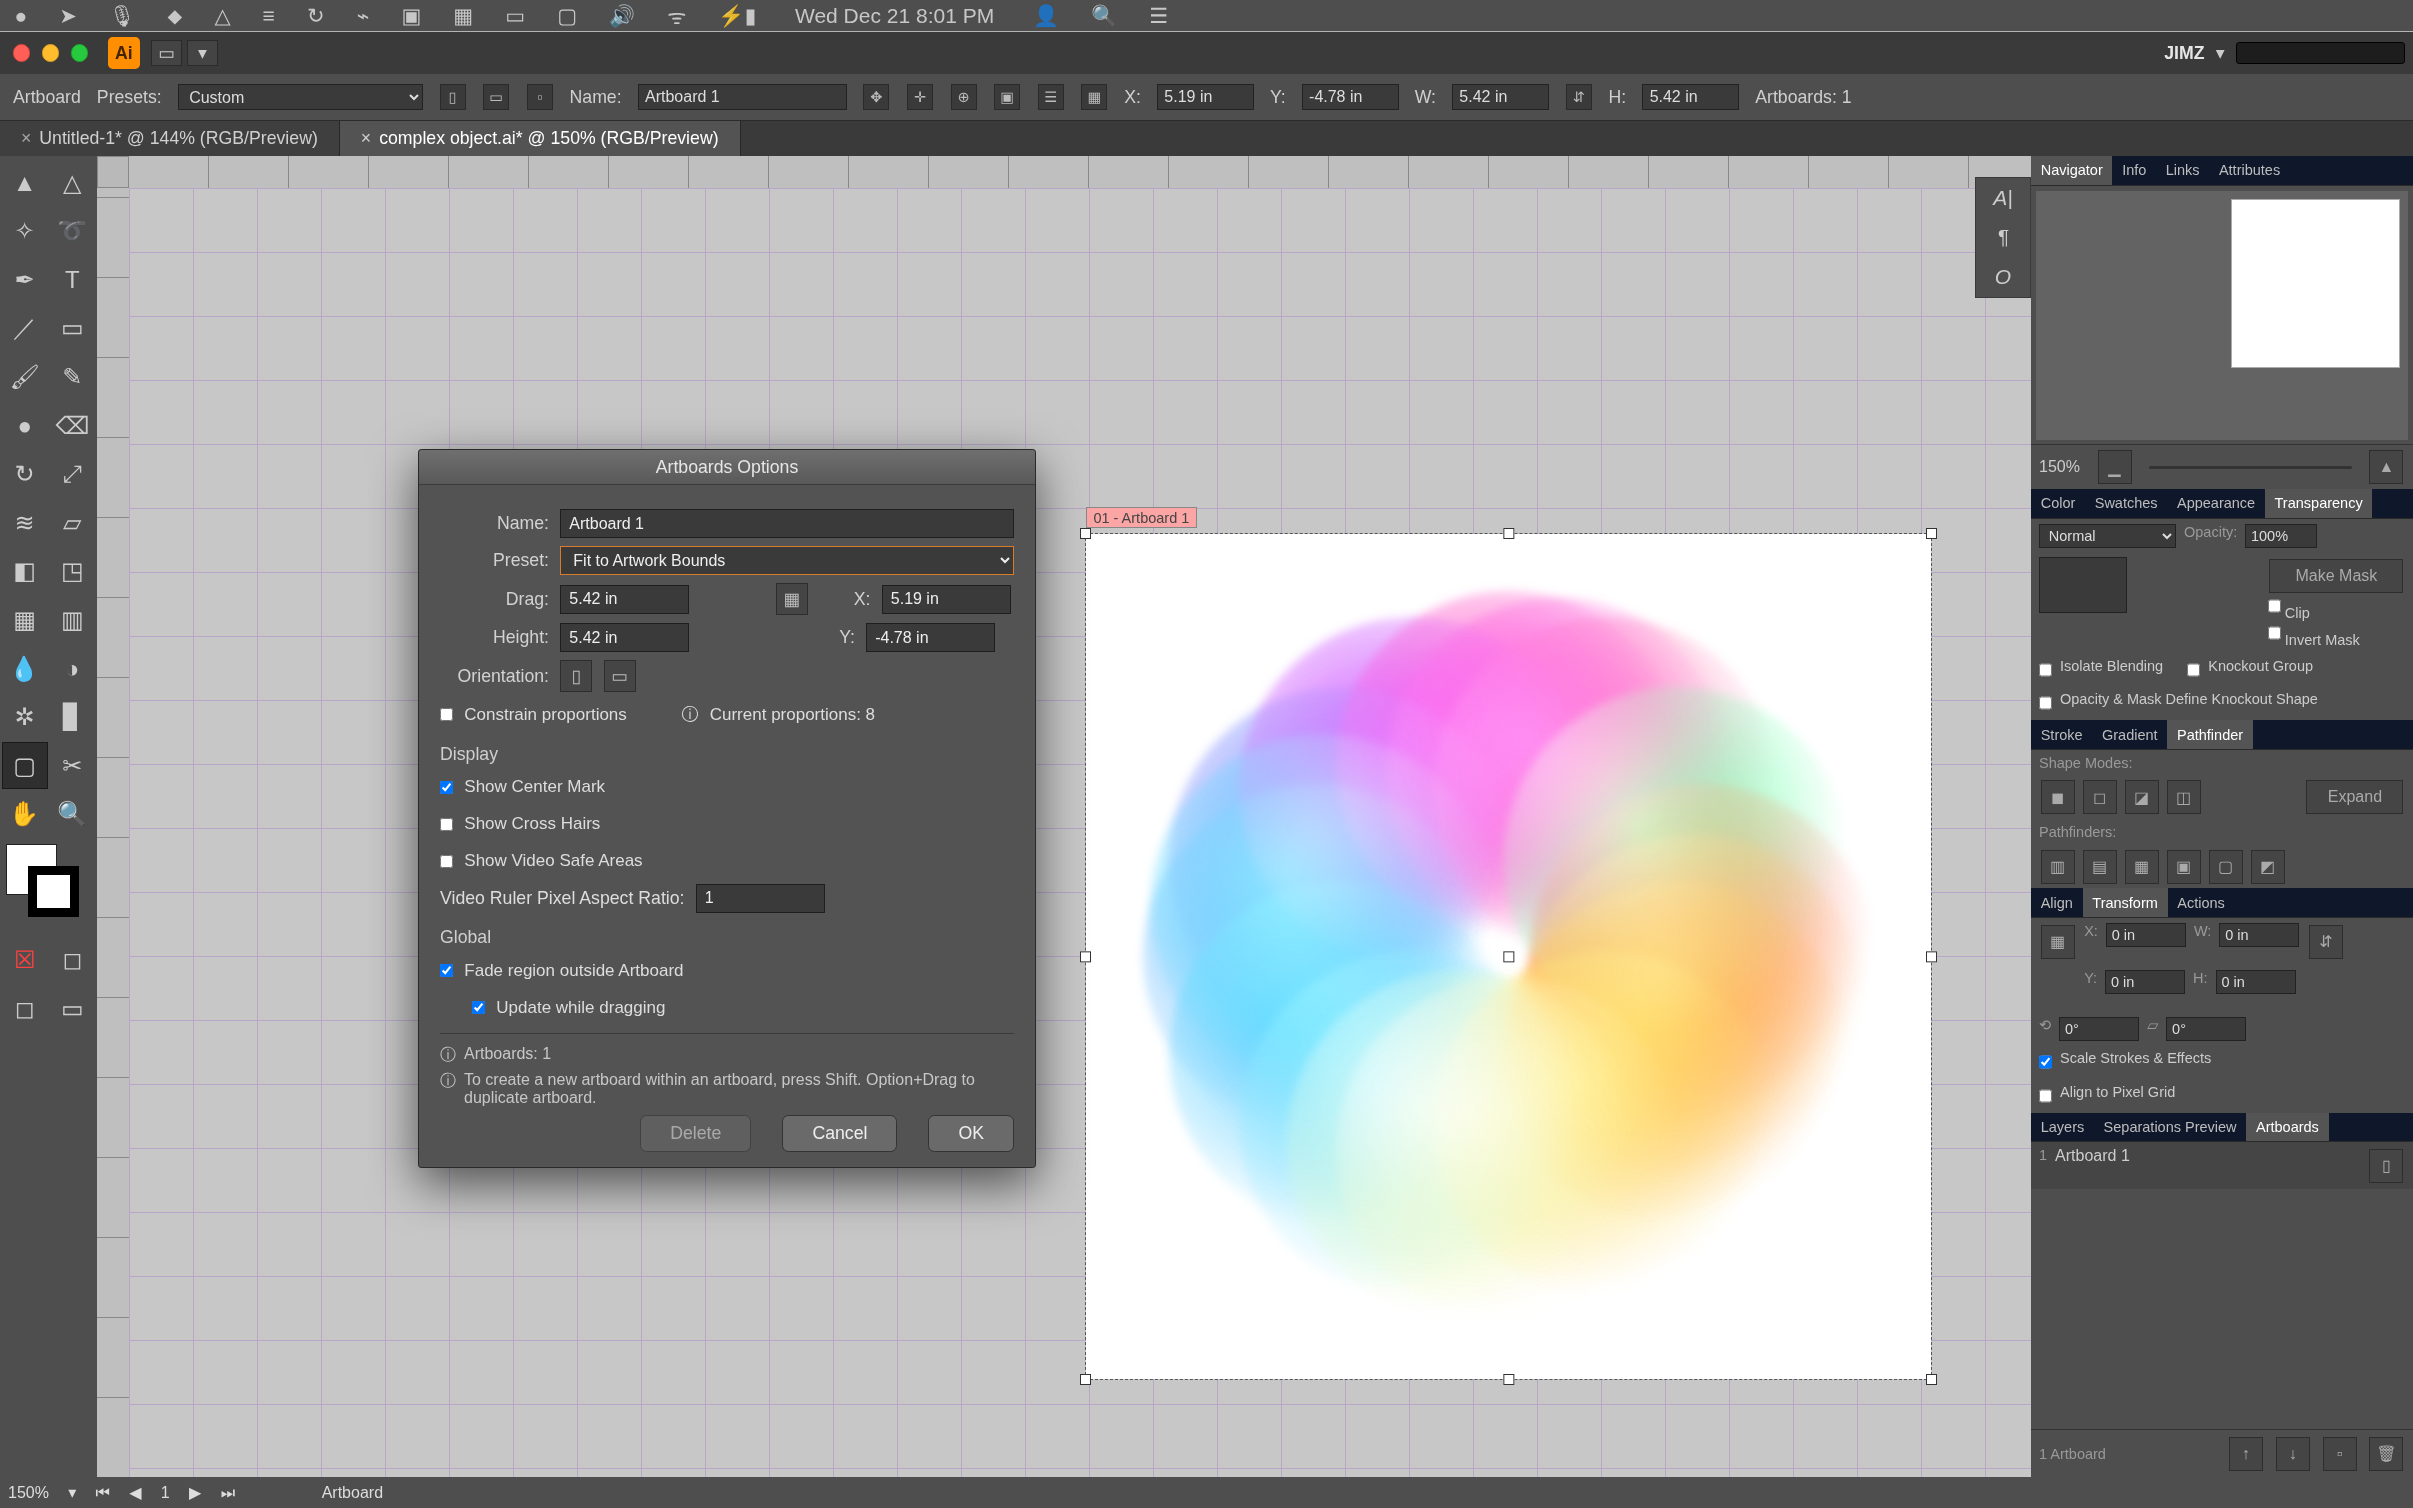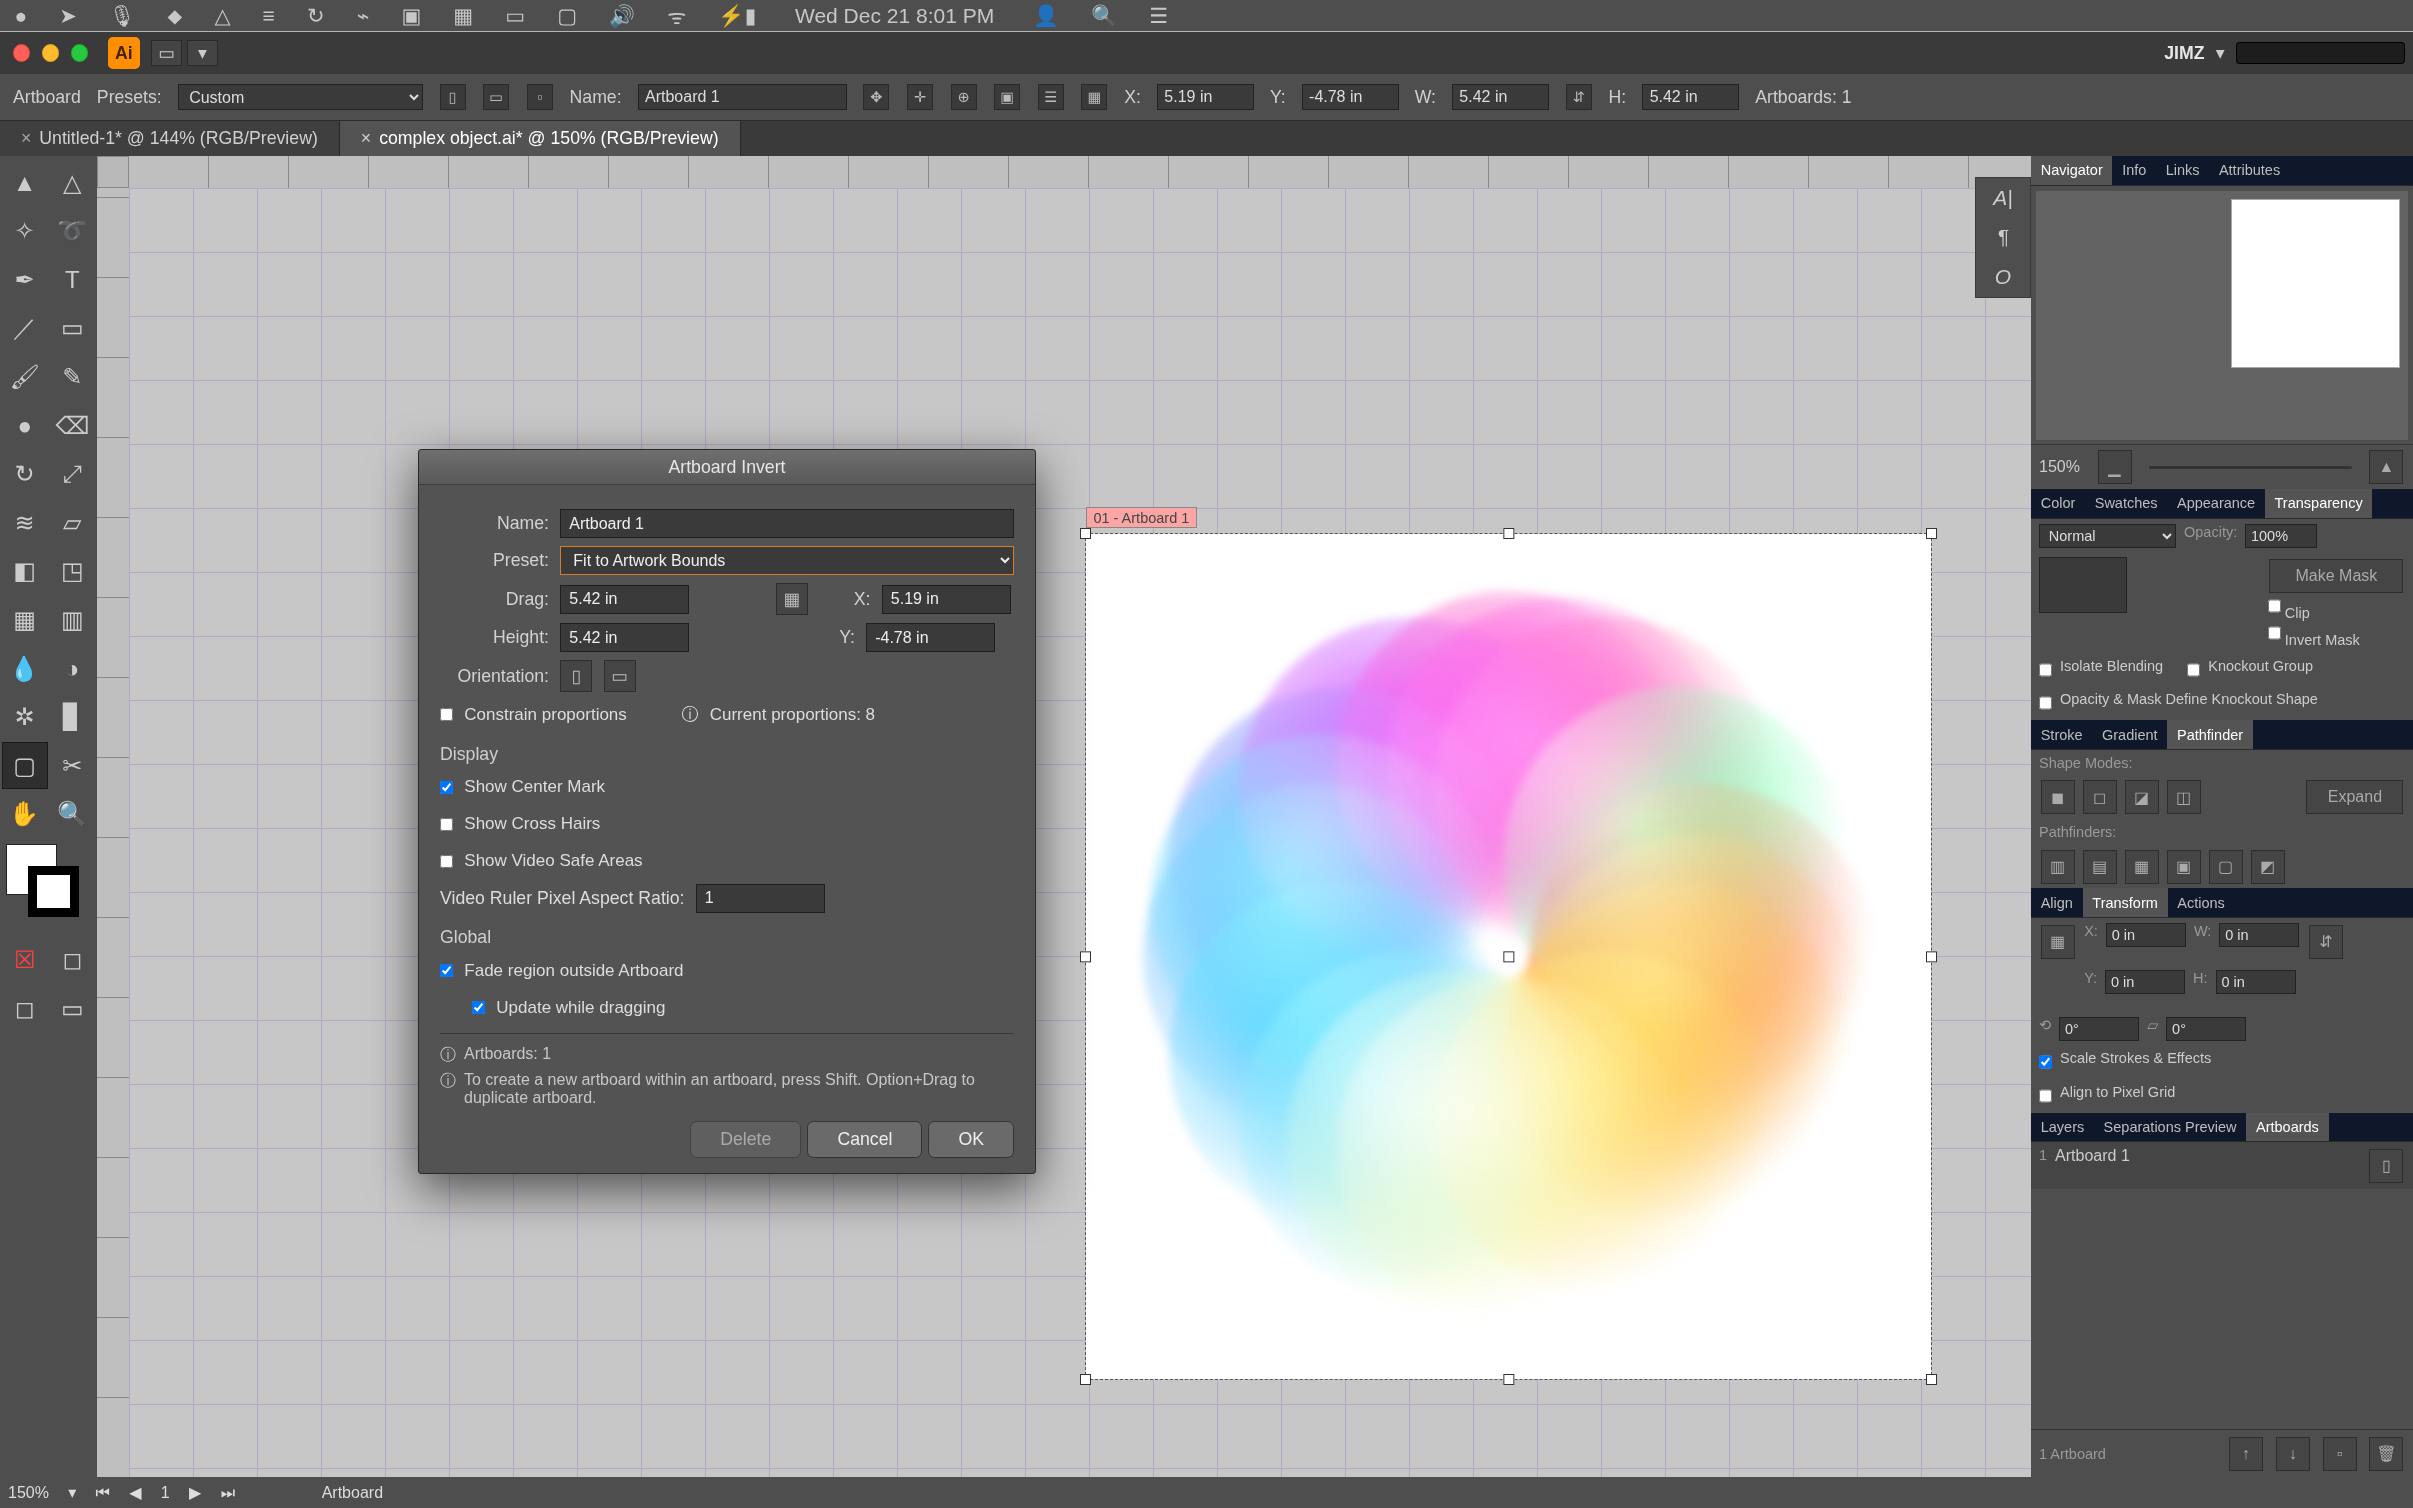--- a/index.html
+++ b/index.html
@@ -128,21 +128,21 @@
      border-radius:3.2px 3.2px 0 0}
   .dialog .body{padding:16px 21px 14.5px}
   .dialog .frow{display:flex;align-items:center;margin:8px 0;gap:11.3px}
   .dialog .flab{min-width:109px;text-align:right;color:#d2d2d2}
   .dialog input,.dialog select{background:#3a3a3a;border:0.8px solid #1e1e1e;color:#eee;height:29px;
      font-size:16px;padding:0 8px}
   .dialog select.preset{border:1.6px solid #d87b2a}
   .dialog .section{margin-top:14.5px;color:#cfcfcf}
   .dialog .chk{font-size:17px;color:#ddd}
   .dialog .note{display:flex;gap:8px;align-items:flex-start;color:#c7c7c7;font-size:16px;margin:4.8px 0}
-  .dialog .btns{display:flex;justify-content:flex-end;gap:6px;margin-top:14px}
+  .dialog .btns{display:flex;justify-content:flex-end;gap:31px;margin-top:8px}
   .dialog button{height:37px;padding:0 29px;background:#6a6a6a;border:0.8px solid #333;
      border-radius:6.4px;color:#eee;font-size:17.7px}
   .dialog button.disabled{opacity:.55}
   .dialog .midicon{width:32px;height:32px;display:inline-flex;align-items:center;justify-content:center;
      border:0.8px solid #2d2d2d;background:#454545;color:#bbb}
 
   
   .nav .petal{position:absolute;left:50%;top:50%;width:72px;height:72px;border-radius:50%;
       transform-origin:50% 50%;mix-blend-mode:screen;opacity:.85}
 </style>
@@ -475,21 +475,21 @@
   <span>⏮</span>
   <span>◀</span>
   <span>1</span>
   <span>▶</span>
   <span>⏭</span>
   <span style="width:48px"></span>
   <span>Artboard</span>
 </div>
 
 <div class="dialog">
-  <div class="titlebar">Artboard Invert</div>
+  <div class="titlebar">Artboards Options</div>
   <div class="body">
     <div class="frow">
       <span class="flab">Name:</span>
       <input style="flex: 1 1 0%;" value="Artboard 1">
     </div>
     <div class="frow">
       <span class="flab">Preset:</span>
       <select class="preset" style="flex:1">
         <option>Fit to Artwork Bounds</option></select>
     </div>

